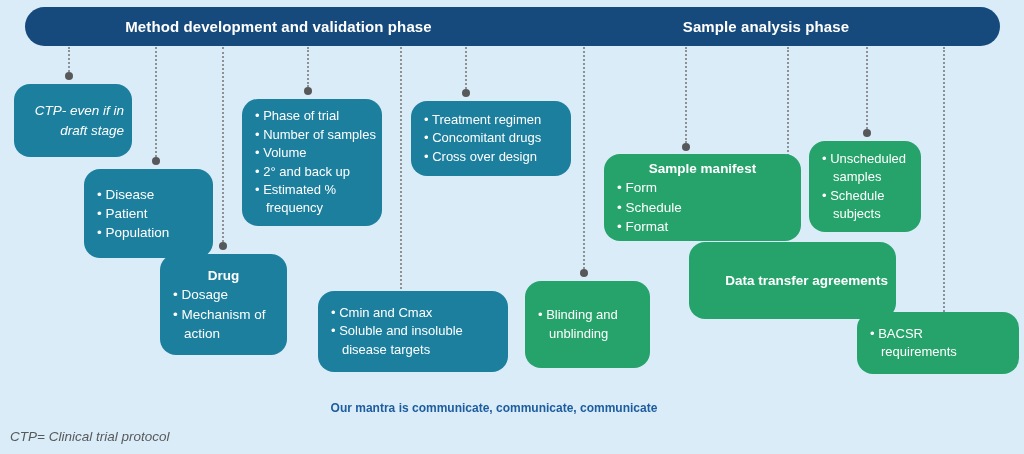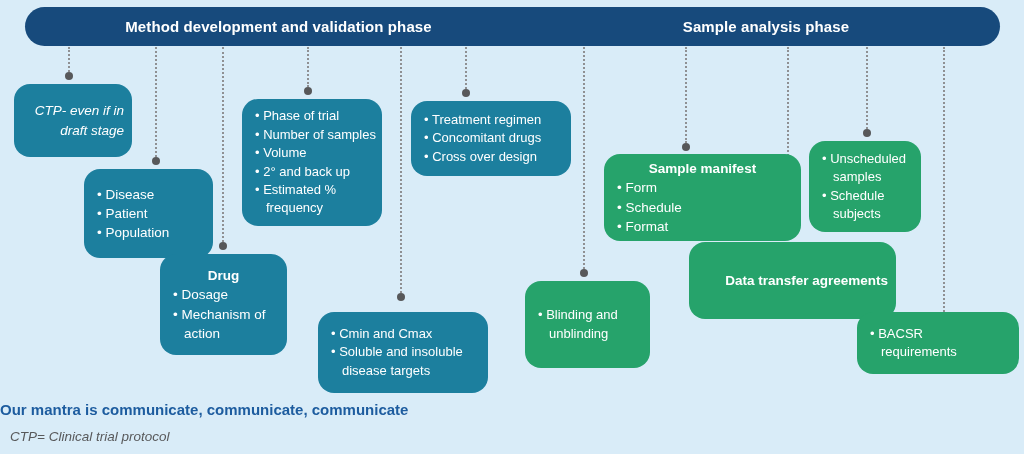--- a/index.html
+++ b/index.html
@@ -80,24 +80,24 @@
     text-align: right;
     padding: 0 8px;
     font-size: 13.5px;
   }
   .italic { font-style: italic; }
 
   
   .mantra {
     position: absolute;
     left: 0; top: 401px; width: 988px;
-    text-align: left;
+    text-align: center;
     color: #1d5c9f;
     font-weight: bold;
-    font-size: 15px;
+    font-size: 12px;
   }
   .footnote {
     position: absolute;
     left: 10px; top: 429px;
     color: #58595b;
     font-style: italic;
     font-size: 13.5px;
   }
 </style>
 </head>
@@ -175,21 +175,21 @@
   </div>
 
   <div class="box teal" style="left:411px;top:101px;width:160px;height:75px">
     <ul class="box-list">
       <li>Treatment regimen</li>
       <li>Concomitant drugs</li>
       <li>Cross over design</li>
     </ul>
   </div>
 
-  <div class="box teal" style="left:318px;top:312px;width:170px;height:81px">
+  <div class="box teal" style="left:318px;top:291px;width:190px;height:81px">
     <ul class="box-list">
       <li>Cmin and Cmax</li>
       <li>Soluble and insoluble disease targets</li>
     </ul>
   </div>
 
   <div class="box green" style="left:525px;top:281px;width:125px;height:87px">
     <ul class="box-list">
       <li>Blinding and unblinding</li>
     </ul>

